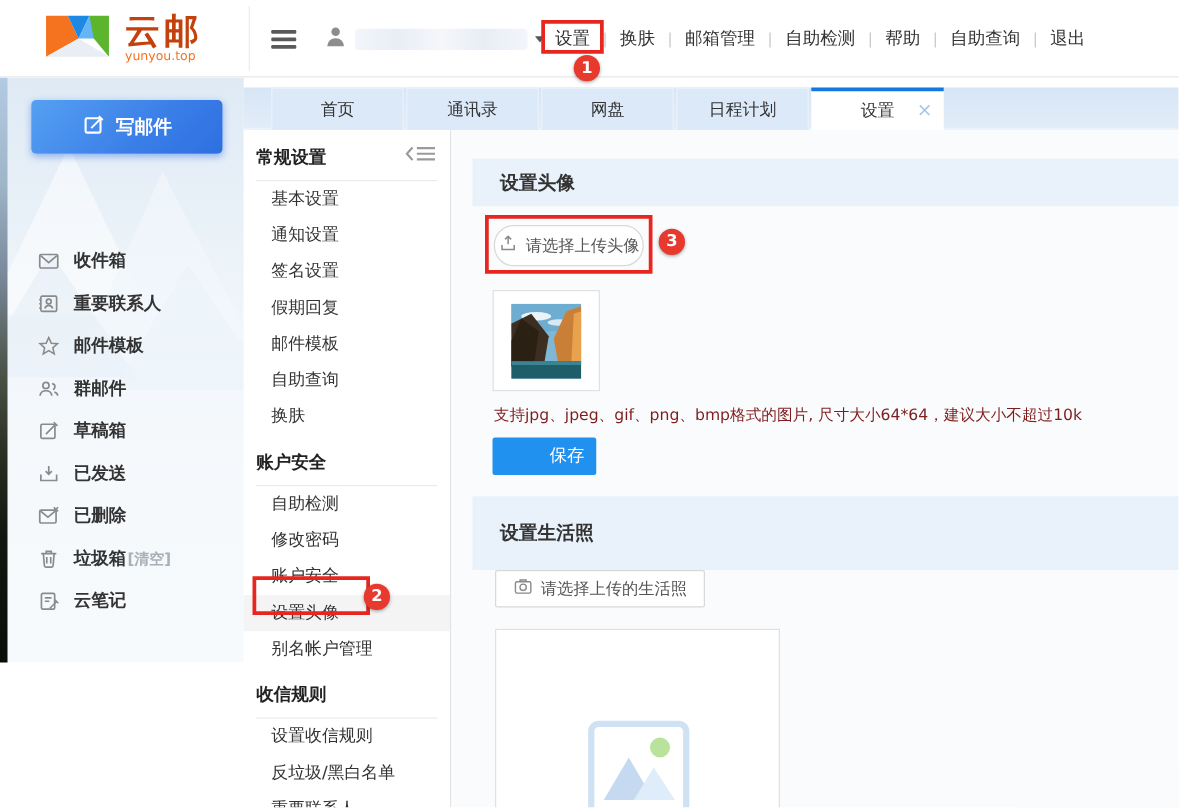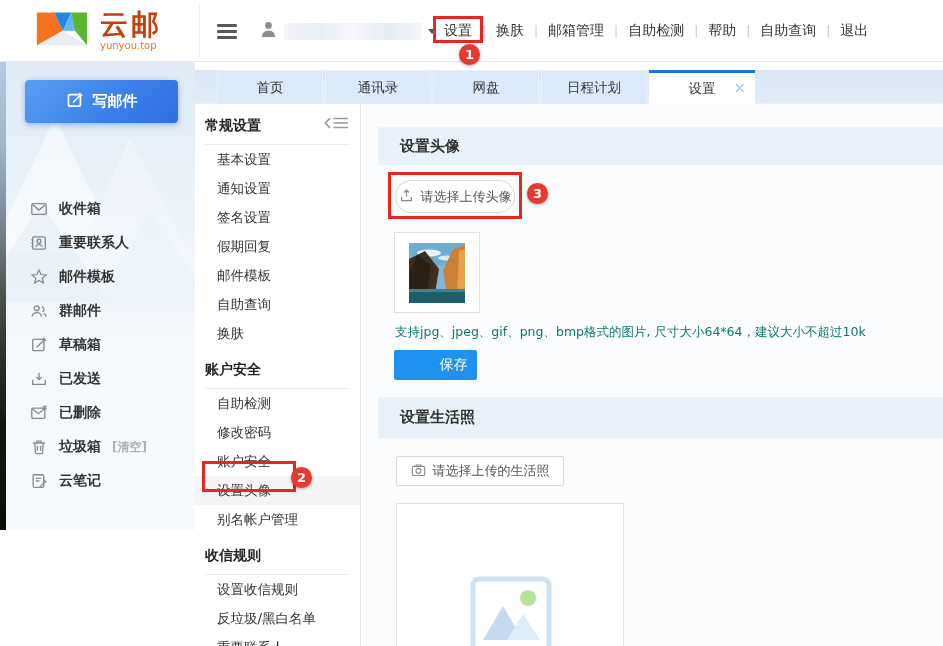--- a/index.html
+++ b/index.html
@@ -36,21 +36,21 @@
   .side-photo-strip { position:absolute; left:0; top:0; width:6px; height:100%;
           background:linear-gradient(180deg,#b3cbe2 0%,#9fb5c8 18%,#79889a 34%,#4c5448 50%,#2a3022 64%,#14170f 78%,#0b0d0a 100%); }
   .mountains { position:absolute; left:0; top:0; width:195px; height:280px; opacity:.75; }
   .compose-btn { position:absolute; left:25px; top:18px; width:153px; height:43px; border-radius:4px;
           background:linear-gradient(135deg,#56a0f2 0%,#3a7fe8 60%,#2e6fe0 100%);
           box-shadow:0 2px 6px rgba(46,111,224,.45); color:#fff; font-size:15px;
           display:flex; align-items:center; justify-content:center; gap:9px; cursor:pointer; }
   .side-list { position:absolute; left:0; top:130px; width:195px; list-style:none; }
   .side-item { height:34px; display:flex; align-items:center; padding-left:30px; cursor:pointer; font-size:14px; color:#333; }
   .side-item .sicon { width:18px; height:18px; margin-right:11px; display:inline-flex; }
-  .ssuffix { font-size:12px; color:#a9b0b6; margin-left:11px; cursor:pointer; }
+  .ssuffix { font-size:12px; color:#a9b0b6; margin-left:1px; cursor:pointer; }
 
   
   .tabstrip { position:absolute; left:195px; top:70px; width:748px; height:34px;
           background:linear-gradient(180deg,#d7e5f5,#e3edf9); border-bottom:1px solid #eef2f6;
           display:flex; padding-left:22px; z-index:4; }
   .tab { width:106px; height:34px; margin-right:2px; background:#dce9f9; border:1px solid #e9f2fc; border-bottom:none;
          font-size:13.5px; color:#333; display:flex; align-items:center; justify-content:center; cursor:pointer; }
   .tab.active { background:#fff; border:none; border-top:3px solid #1478e0; position:relative; }
   .tab.active .tab-close { position:absolute; right:9px; top:50%; transform:translateY(-58%); color:#a5c8ea; font-size:15px; cursor:pointer; }
 
@@ -58,28 +58,28 @@
   .snav { position:absolute; left:195px; top:104px; width:166px; height:542px; background:#fff; border-right:1px solid #e4e4e4; z-index:3; }
   .snav-header { position:relative; margin:0 10px; padding:13px 0 9px; font-size:14px; font-weight:bold; color:#222; border-bottom:1px solid #ebebeb; }
   .snav-header .collapse { position:absolute; right:0; top:12px; cursor:pointer; }
   .snav-item { height:29px; line-height:29px; padding-left:22px; font-size:13.5px; color:#333; cursor:pointer; white-space:nowrap; }
   .snav-item.active { background:#f4f4f4; }
 
   
   .content { position:absolute; left:362px; top:104px; width:581px; height:542px; background:#fafbfd; z-index:2; }
   .section-bar { position:absolute; left:16px; right:0; background:#e9f2fb; color:#333; font-weight:bold; font-size:15px; padding-left:22px; display:flex; align-items:center; }
   .bar1 { top:23px; height:38px; }
-  .bar2 { top:293px; height:41px; }
+  .bar2 { top:293px; height:59px; }
   .upload-btn { position:absolute; background:#fff; border:1px solid #d9d9d9; border-radius:2px; color:#555;
           font-size:13px; display:flex; align-items:center; justify-content:center; gap:7px; cursor:pointer; }
   .btn-avatar { left:33px; top:76px; width:120px; height:33px;border-radius:16px; }
   .btn-photo  { left:34px; top:352px; width:168px; height:30px; }
   .avatar-frame { position:absolute; left:32px; top:128px; width:86px; height:81px; background:#fff; border:1px solid #e1e1e1;
           display:flex; align-items:center; justify-content:center; }
-  .hint { position:absolute; left:33px; top:220px; font-size:12.5px; color:#0f766e; white-space:nowrap; }
+  .hint { position:absolute; left:33px; top:220px; font-size:12.5px; color:#7f1d1d; white-space:nowrap; }
   .save-btn { position:absolute; left:32px; top:246px; width:83px; height:30px; background:#2191f0; border:none; border-radius:2px;
           color:#fff; font-size:14px; cursor:pointer;padding-left:36px; }
   .photo-frame { position:absolute; left:34px; top:399px; width:228px; height:220px; background:#fff; border:1px solid #e1e1e1; }
   .ph-icon { position:absolute; left:73px; top:72px; }
 </style>
 </head>
 <body>
 
 <div class="screen">
 

